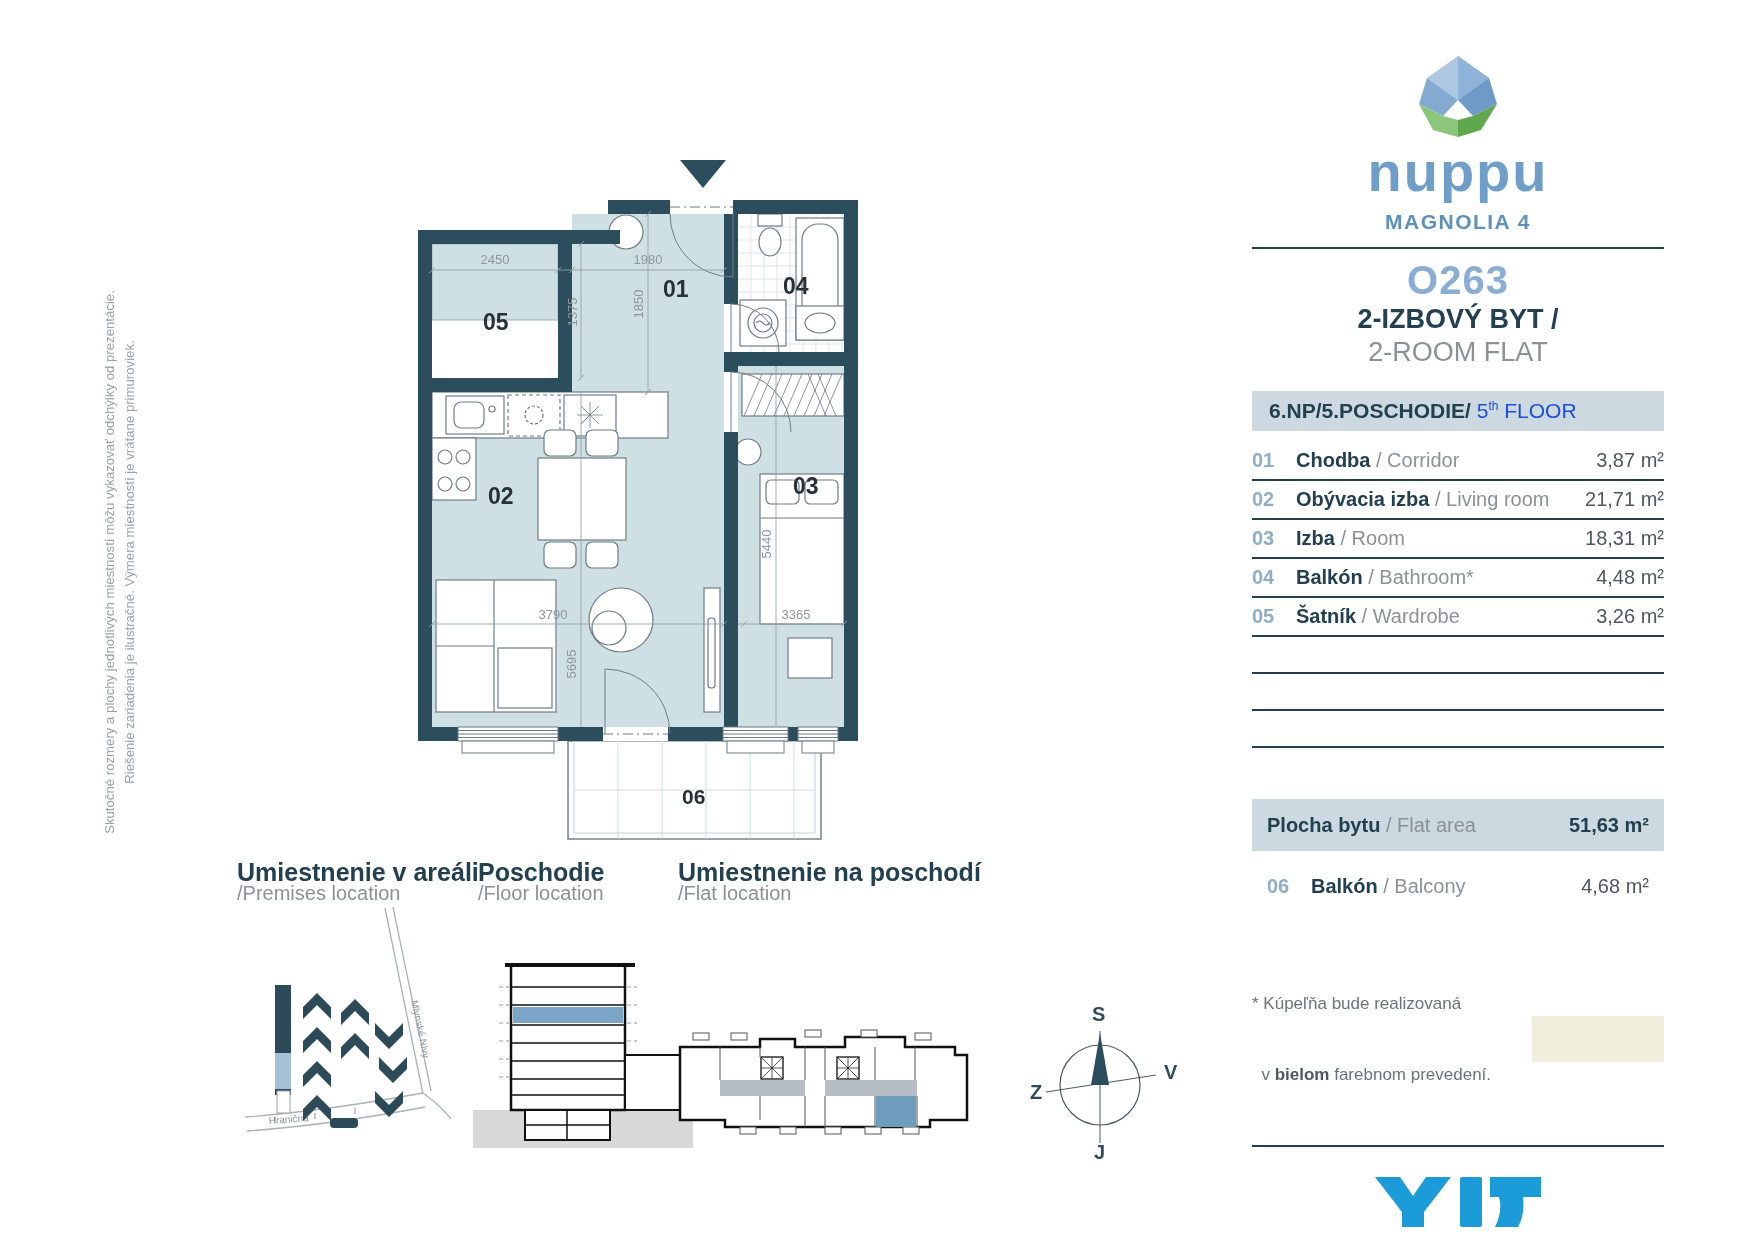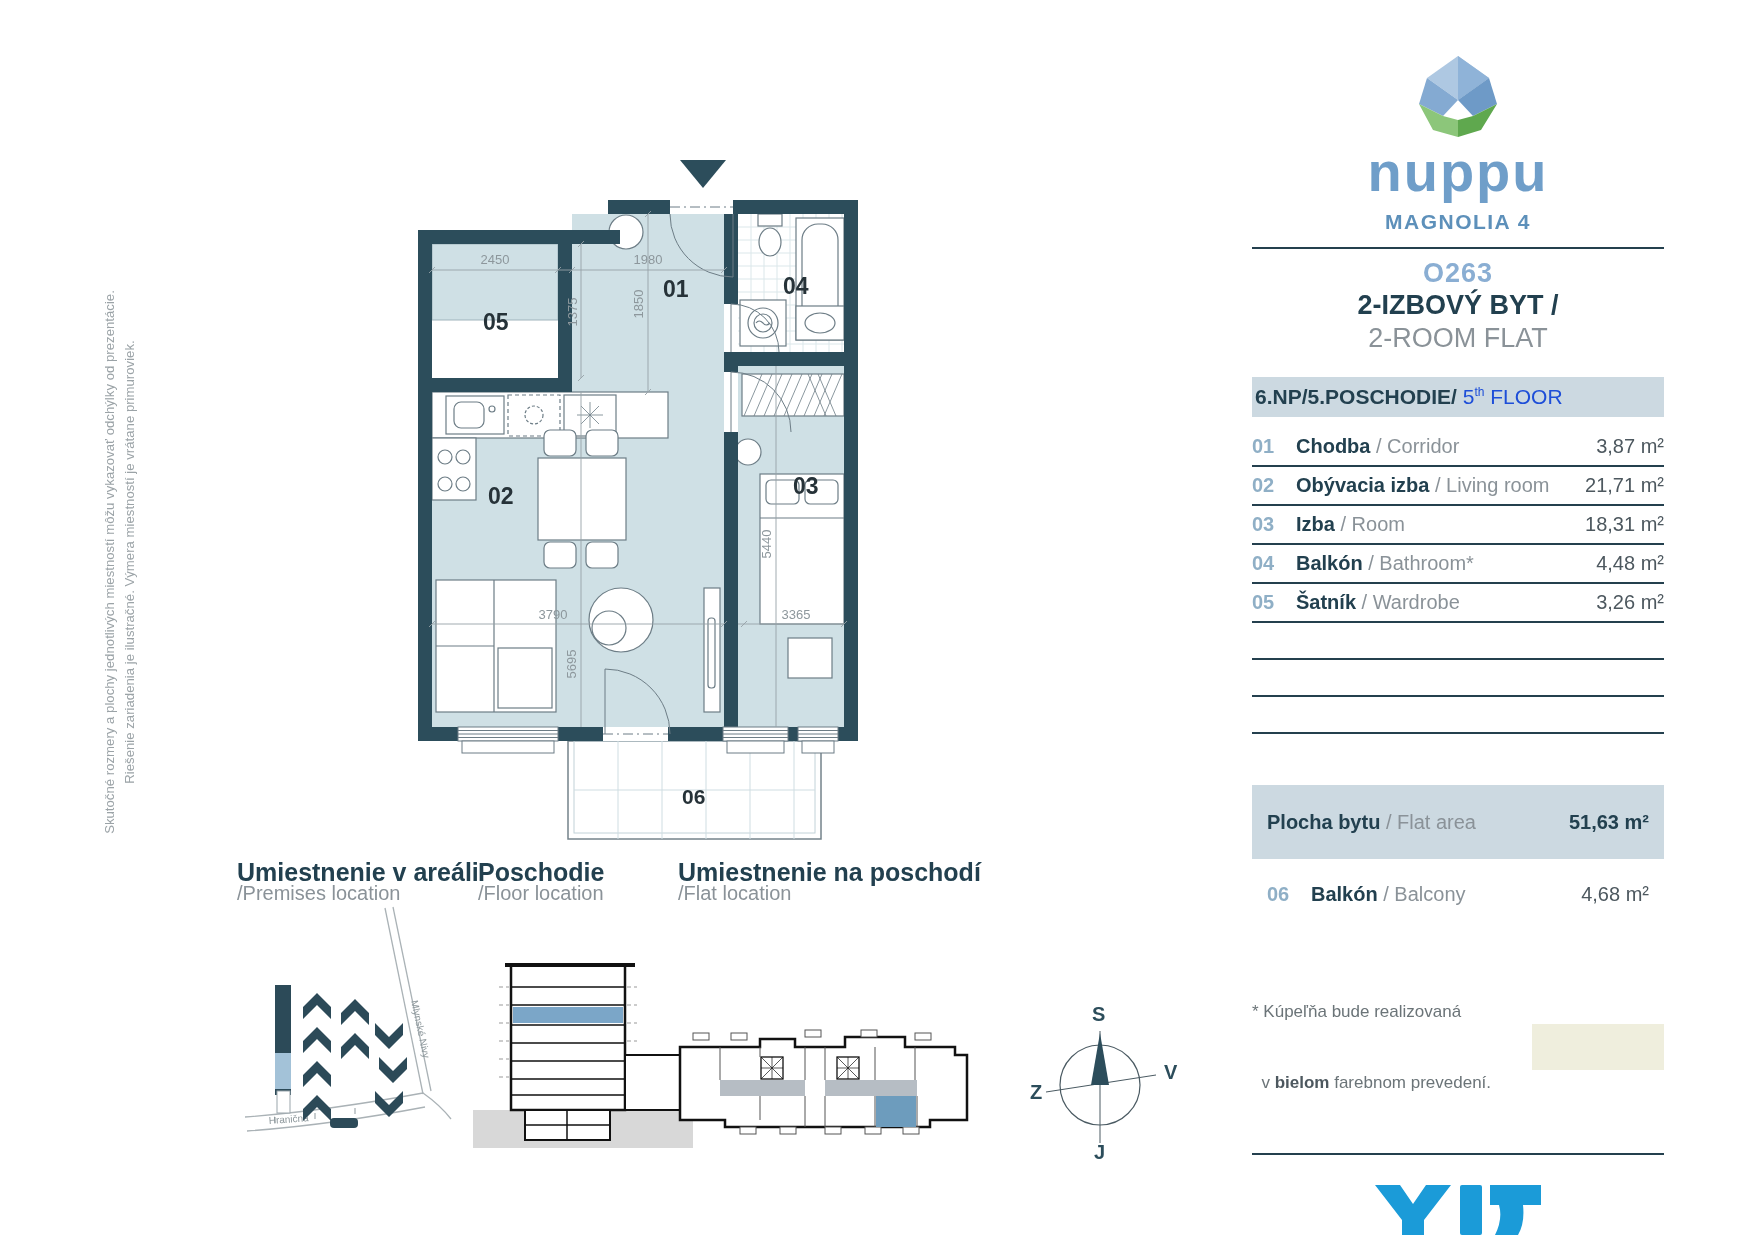--- a/index.html
+++ b/index.html
@@ -9,36 +9,36 @@
   .disclaimer{position:absolute;left:-158px;top:540px;width:560px;height:44px;
     transform:rotate(-90deg);text-align:center;font-size:13.2px;line-height:1.55;
     color:#9ba3a7;}
   
   .right-panel{position:absolute;left:1252px;top:0;width:412px;}
   .brand{display:flex;flex-direction:column;align-items:center;}
   .gem{margin-top:54px;}
   .wordmark{font-size:56px;font-weight:700;color:#6f9ec9;letter-spacing:2px;line-height:1;margin-top:4px;}
   .project{font-size:21px;font-weight:700;color:#5d90ba;letter-spacing:1.5px;margin-top:10px;}
   .rule{height:2px;background:#24404e;margin-top:13px;}
-  .flat-code{font-size:27px;font-weight:800;color:#8aaed3;text-align:center;margin-top:9px;letter-spacing:1px;}
+  .flat-code{font-size:40px;font-weight:800;color:#8aaed3;text-align:center;margin-top:9px;letter-spacing:1px;}
   .flat-type-sk{font-size:27px;font-weight:700;color:#22404f;text-align:center;margin-top:1px;}
   .flat-type-en{font-size:27px;font-weight:400;color:#8a9298;text-align:center;margin-top:2px;}
   .floor-bar{margin-top:23px;background:#ccd9e1;height:40px;display:flex;align-items:center;
-    padding:0 3px;font-size:21px;}
+    padding:0 17px;font-size:21px;}
   .floor-bar .main{font-weight:700;color:#22404f;}
   .floor-bar .en{color:#1d4ed8;white-space:pre;}
   .floor-bar sup{font-size:12px;}
   .table{margin-top:11px;}
   .trow{display:flex;align-items:center;height:37px;border-bottom:2px solid #24404e;font-size:20px;}
   .trow .num{width:44px;color:#8fafc6;font-weight:700;flex:0 0 44px;}
   .trow .nm{font-weight:700;color:#22404f;white-space:pre;}
   .trow .en{color:#8a9298;white-space:pre;}
   .trow .val{margin-left:auto;color:#4d585f;}
   .erow{height:35px;border-bottom:2px solid #24404e;}
-  .area-bar{margin-top:51px;background:#ccd9e1;height:50px;display:flex;align-items:center;padding:12px 15px;}
+  .area-bar{margin-top:51px;background:#ccd9e1;height:50px;display:flex;align-items:center;padding:1px 15px;}
   .area-bar .lbl{font-size:20px;font-weight:700;color:#22404f;white-space:pre;}
   .area-bar .lbl-en{font-size:20px;color:#8a9298;white-space:pre;}
   .area-bar .val{margin-left:auto;font-size:20px;font-weight:700;color:#22404f;}
   .balc-row{margin-top:19px;display:flex;align-items:center;height:32px;font-size:20px;padding:0 15px 0 0;}
   .balc-row .num{width:44px;color:#8fafc6;font-weight:700;flex:0 0 44px;margin-left:15px;}
   .balc-row .nm{font-weight:700;color:#22404f;white-space:pre;}
   .balc-row .en{color:#8a9298;white-space:pre;}
   .balc-row .val{margin-left:auto;color:#4d585f;}
   .footnote{margin-top:42px;display:flex;align-items:center;}
   .footnote .txt{font-size:17px;color:#6b7478;line-height:1.4;white-space:pre;}

